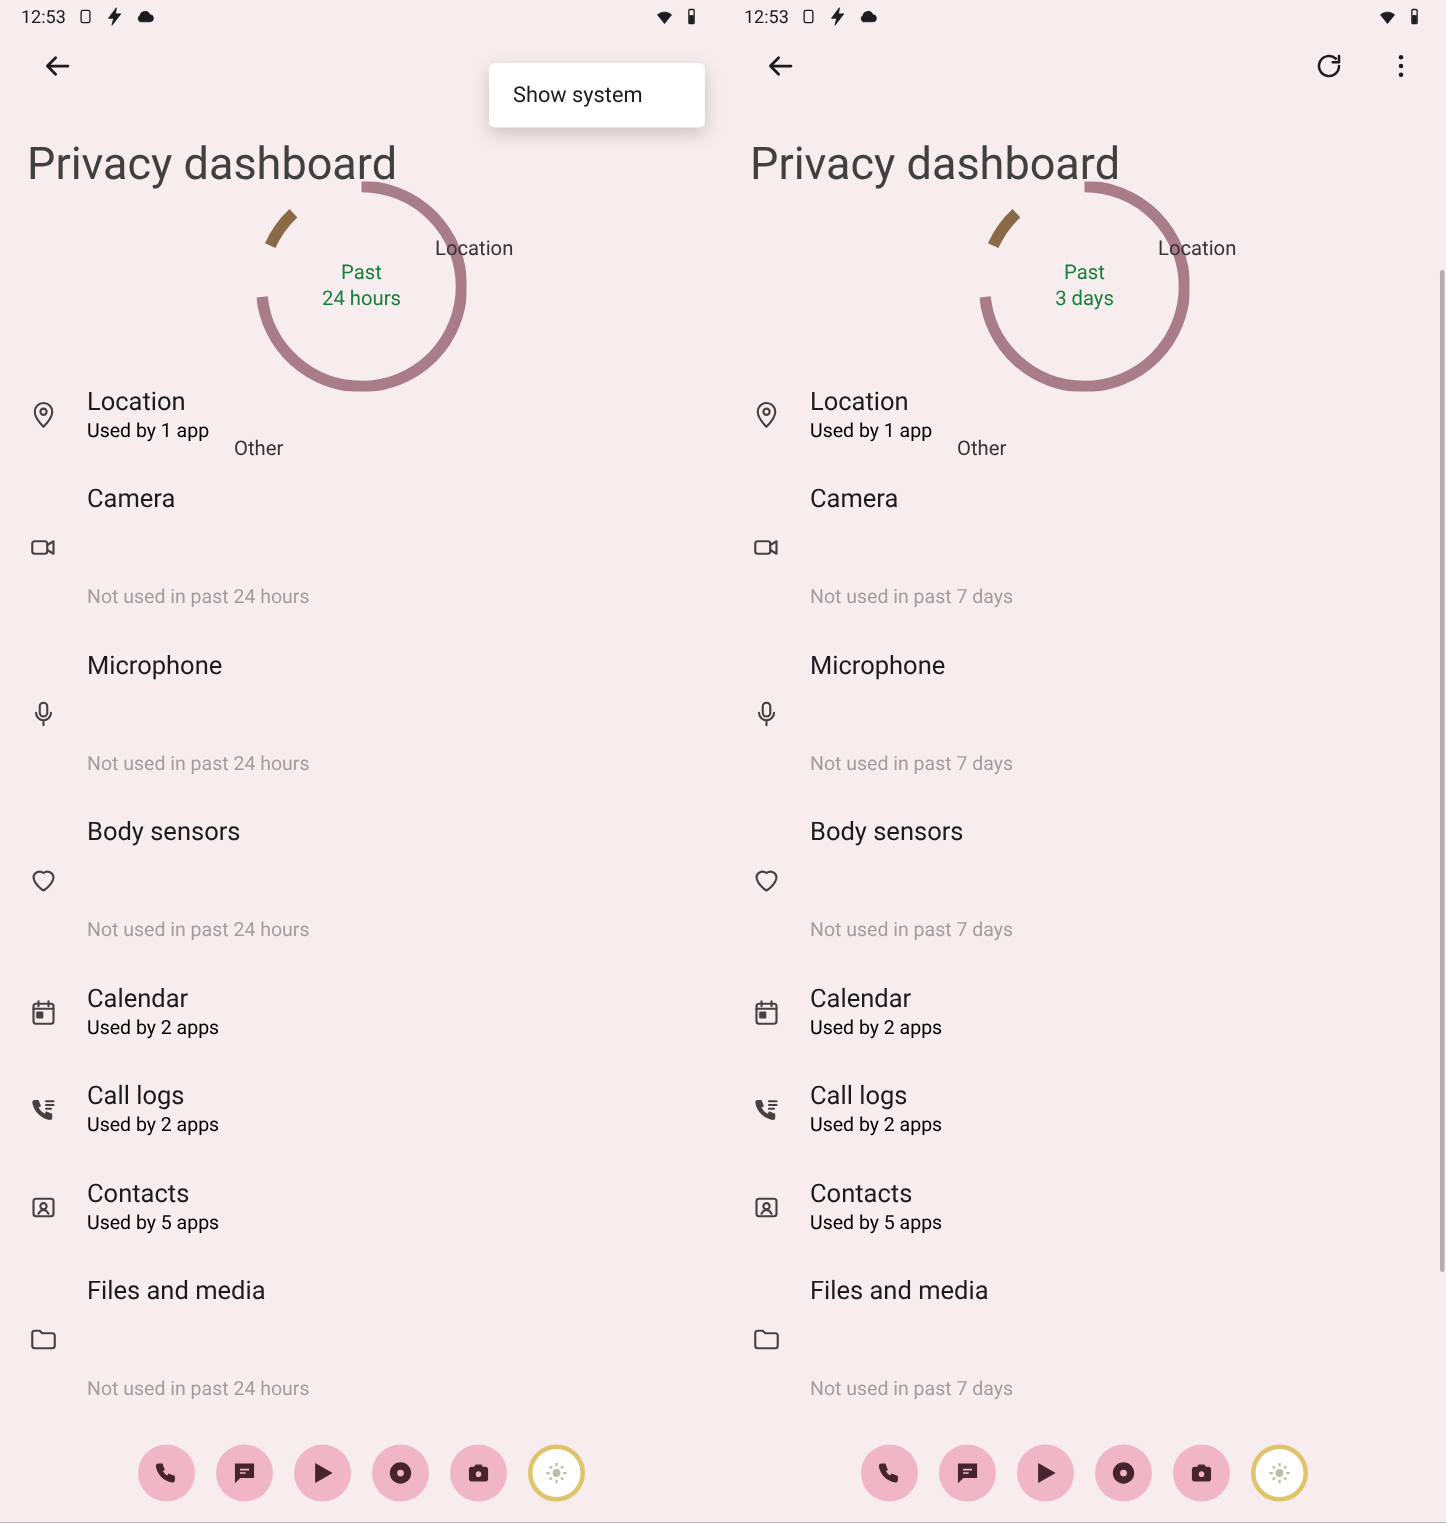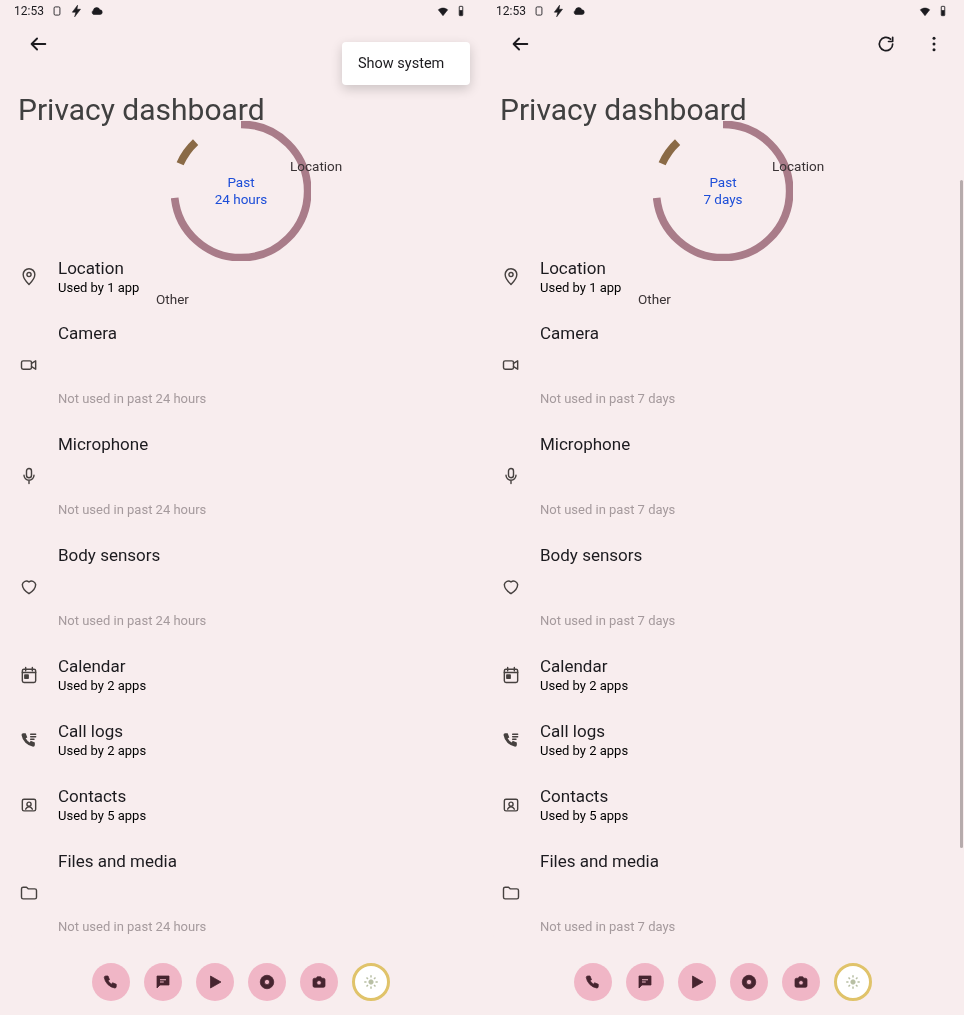--- a/index.html
+++ b/index.html
@@ -77,21 +77,21 @@
     left: 50%;
     top: 50%;
     transform: translate(-50%, -50%);
     width: 140px; height: 140px;
   }
   .donut svg { width: 140px; height: 140px; }
   .donut-center {
     position: absolute;
     left: 0; top: 0; width: 100%; height: 100%;
     display:flex; flex-direction: column; align-items:center; justify-content:center;
-    font-size: 13.5px; line-height: 1.25; color:#1d4ed8;
+    font-size: 13.5px; line-height: 1.25; color:#15803d;
   }
   .donut-label {
     position: absolute;
     font-size: 13.5px;
     color: #3a3335;
   }
   .perm-list { padding: 0 18px; }
   .perm-row {
     display:flex; align-items:center; gap: 18px;
     padding: 14px 0;
@@ -100,21 +100,21 @@
     width: 22px; height: 22px; display:inline-flex; align-items:center; justify-content:center;
     color: #46413f; flex-shrink: 0;
   }
   .perm-icon svg { width: 20px; height: 20px; fill: none; stroke: #46413f; stroke-width: 1.7; stroke-linecap: round; stroke-linejoin: round; }
   .perm-text .t1 { font-size: 17px; color:#1c1b1f; }
   .perm-text .t2 { font-size: 13px; color:#000000; margin-top: 2px; }
   .perm-text .t2.muted { color:#a59a9d;margin-top:48px; }
   .menu {
     position: absolute;
     top: 42px; right: 12px;
-    width: 128px;
+    width: 144px;
     background: #fff;
     border-radius: 4px;
     box-shadow: 0 4px 12px rgba(0,0,0,0.18);
     overflow: hidden;
     z-index: 50;
   }
   .menu-item { padding: 13px 16px; font-size: 14.5px; color:#1c1b1f; }
   .navbar {
     position: absolute;
     bottom: 0;
@@ -411,21 +411,21 @@
     <h1 class="page-title">Privacy dashboard</h1>
 
     <div class="chart-wrap">
       <div class="donut">
         <svg viewBox="0 0 42 42">
           <circle cx="21" cy="21" r="20" fill="none" stroke="#a97c89" stroke-width="2.3" stroke-dasharray="115 126" stroke-dashoffset="23" transform="rotate(-90 21 21)"></circle>
           <circle cx="21" cy="21" r="20" fill="none" stroke="#8a6a46" stroke-width="2.3" stroke-dasharray="8 126" stroke-dashoffset="31.5" transform="rotate(-90 21 21)"></circle>
         </svg>
         <div class="donut-center">
           <span>Past</span>
-          <span>7 days</span>
+          <span>3 days</span>
         </div>
       </div>
       <span class="donut-label" style="top:3px; left:290px;">Location</span>
       <span class="donut-label" style="top:136px; left:156px;">Other</span>
     </div>
 
     <div class="perm-list">
       <div class="perm-row">
         <span class="perm-icon">
             <svg viewBox="0 0 24 24">

